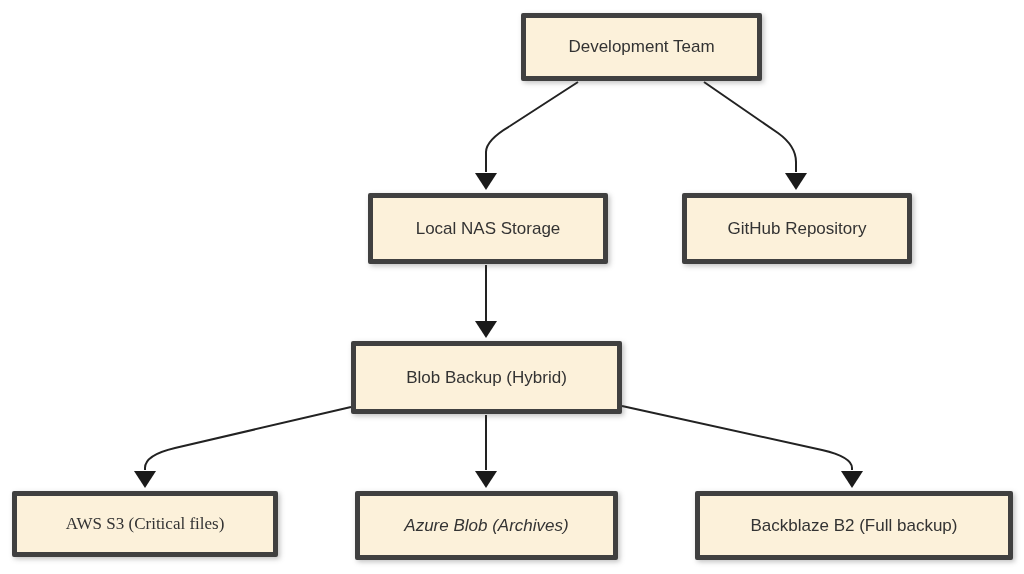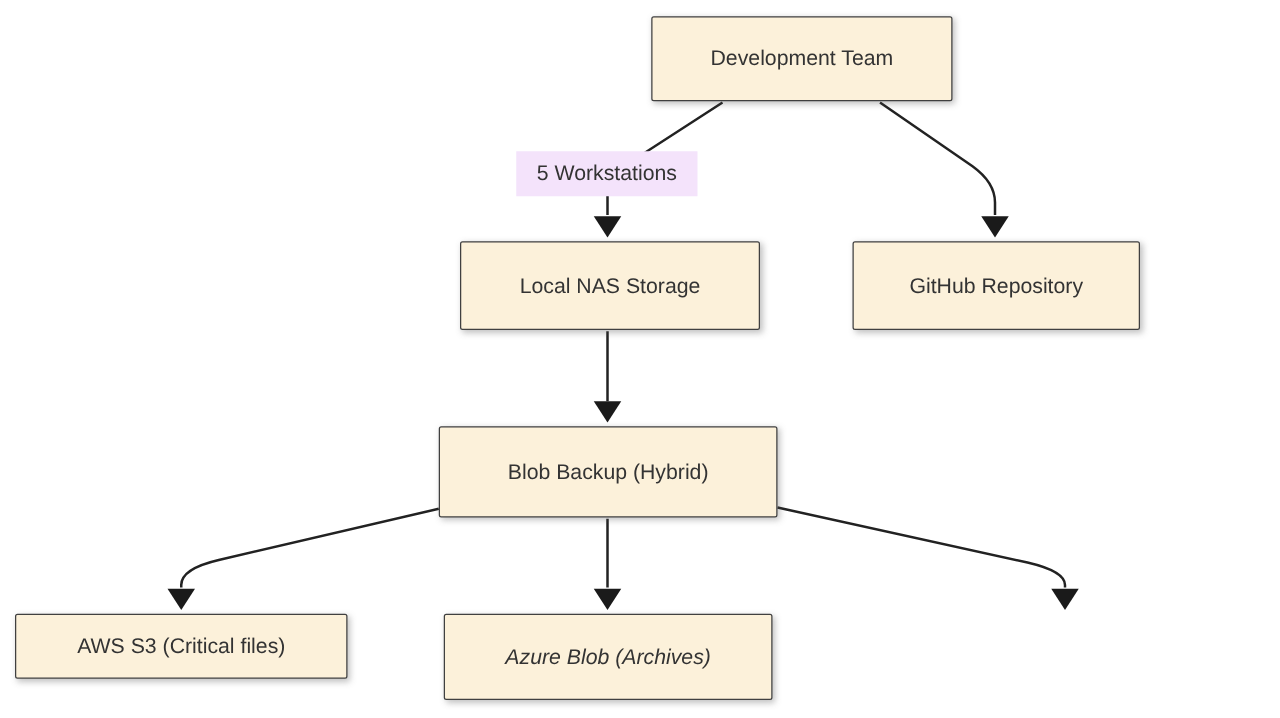--- a/index.html
+++ b/index.html
@@ -20,21 +20,21 @@
     left: 0;
     top: 0;
     width: 1024px;
     height: 574px;
     z-index: 1;
   }
   .node {
     position: absolute;
     box-sizing: border-box;
     background: #fcf1da;
-    border: 1px solid #404040;
+    border: 5px solid #404040;
     border-radius: 2px;
     box-shadow: 2px 2px 5px rgba(80, 80, 80, 0.35);
     display: flex;
     align-items: center;
     justify-content: center;
     text-align: center;
     color: #333333;
     font-size: 17px;
     z-index: 2;
   }
@@ -95,38 +95,38 @@
     <g>
       <path class="edge-path" d="M622,406 L822,450 Q852,457 852,468 L852,470"></path>
       <polygon class="arrowhead" points="841,471 863,471 852,488"></polygon>
     </g>
   </svg>
 
   <div class="node" style="left:521px; top:13px; width:241px; height:68px;">
     <span>Development Team</span>
   </div>
 
-  <div class="edge-label" style="left:413px; top:121px; width:145px; height:36px;">
-    <span>5 Workstations</span>
-  </div>
 
   <div class="node" style="left:368px; top:193px; width:240px; height:71px;">
     <span>Local NAS Storage</span>
   </div>
 
   <div class="node" style="left:682px; top:193px; width:230px; height:71px;">
     <span>GitHub Repository</span>
   </div>
 
   <div class="node" style="left:351px; top:341px; width:271px; height:73px;">
     <span>Blob Backup (Hybrid)</span>
   </div>
 
-  <div class="node" style="left:12px; top:491px; width:266px; height:52px;">
+  <div class="node" style="left:12px; top:491px; width:266px; height:66px;font-family:Liberation Serif, serif;">
     <span>AWS S3 (Critical files)</span>
   </div>
 
   <div class="node" style="left:355px; top:491px; width:263px; height:69px;font-style:italic;">
     <span>Azure Blob (Archives)</span>
   </div>
 
+  <div class="node" style="left:695px; top:491px; width:318px; height:69px;">
+    <span>Backblaze B2 (Full backup)</span>
+  </div>
 
 </div>
 
 </body></html>

